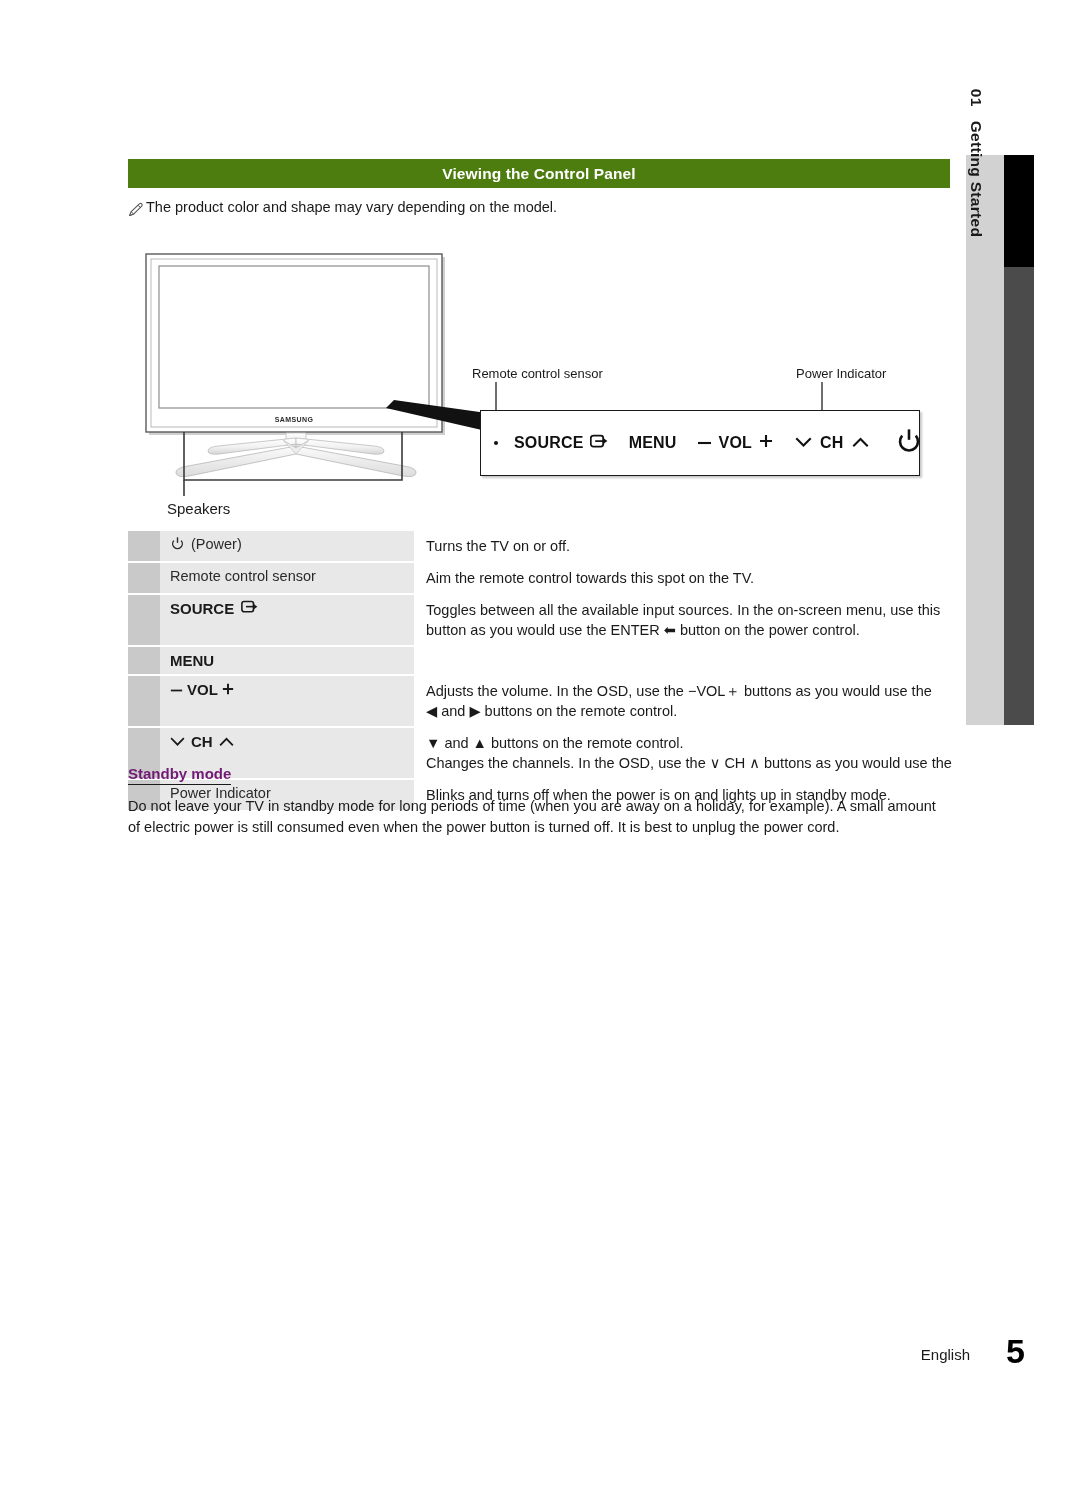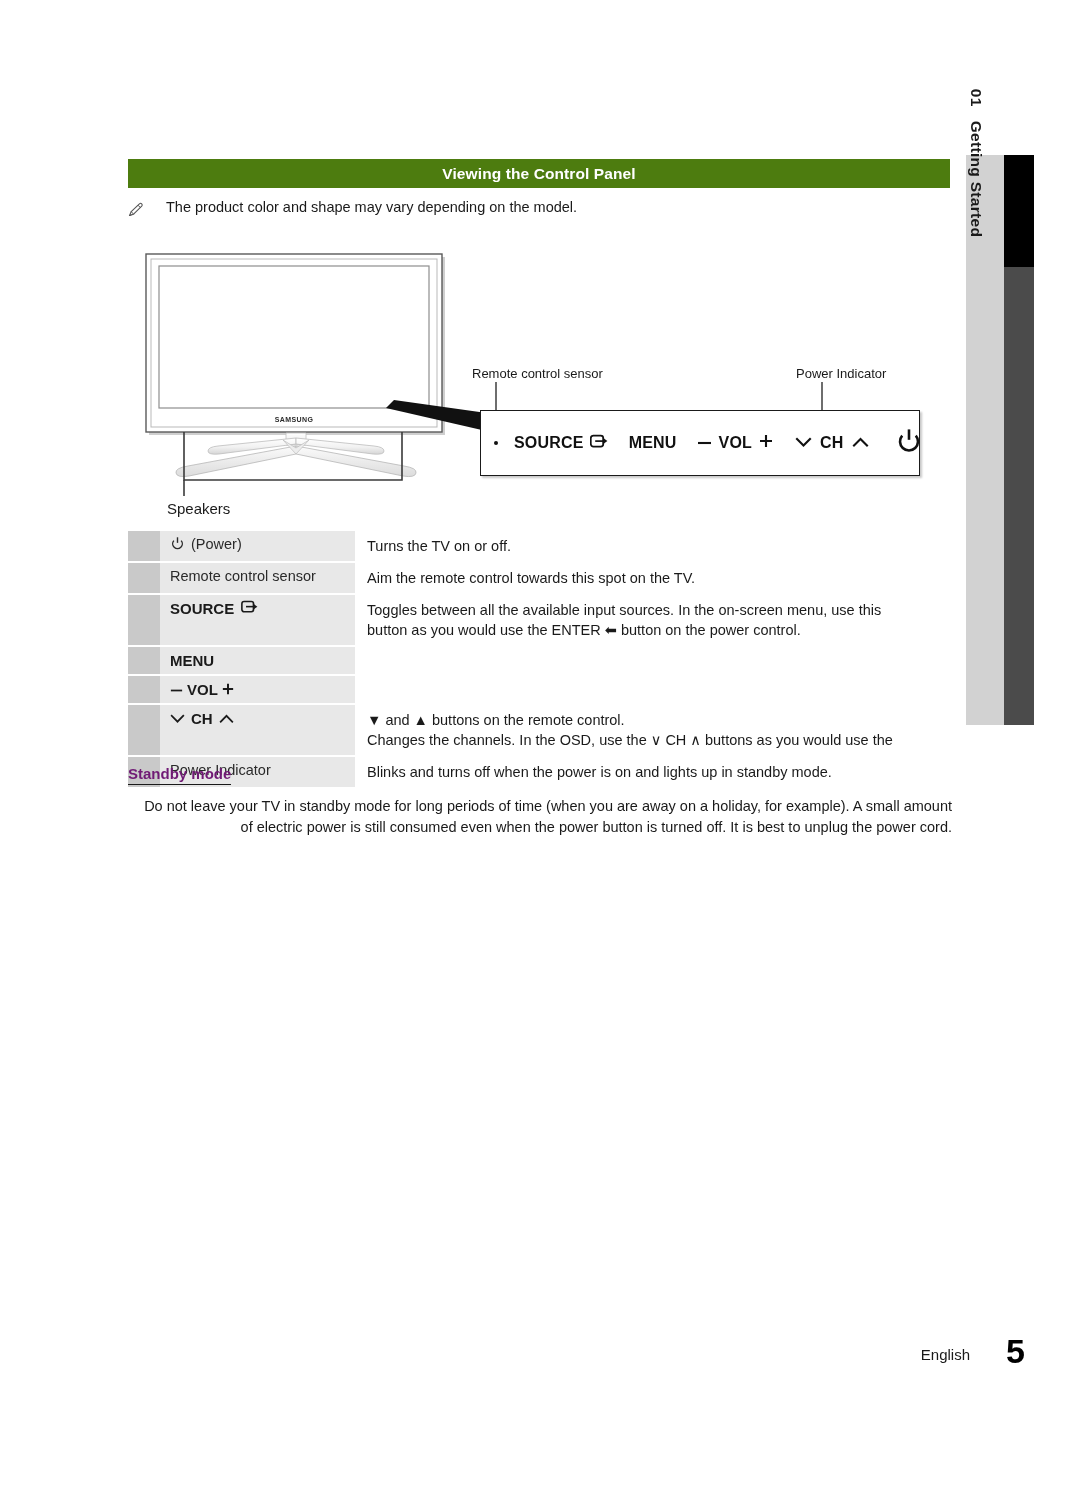--- a/index.html
+++ b/index.html
@@ -82,21 +82,21 @@
 
   
   .note-line {
     position: absolute;
     left: 128px;
     top: 199px;
     width: 820px;
     font-size: 14.5px;
     display: flex;
     align-items: flex-start;
-    gap: 22px;
+    gap: 2px;
     color: #1a1a1a;
   }
   .note-icon {
     display: inline-block;
     width: 16px; height: 16px;
     margin-top: 3px;
     flex: none;
   }
 
   
@@ -156,21 +156,21 @@
     left: 167px; top: 500px;
     font-size: 15px;
     color: #1a1a1a;
   }
 
   
   .spec-table { position: absolute; left: 128px; top: 531px; width: 822px; }
   .spec-row { position: relative; display: flex; align-items: stretch; margin-bottom: 2px; }
   .spec-swatch { width: 32px; background: #c9c9c9; flex: none; }
   .spec-label {
-    width: 195px;
+    width: 254px;
     background: #e8e8e8;
     flex: none;
     font-size: 14.5px;
     color: #2a2a2a;
     padding: 5px 0 5px 10px;
     box-sizing: border-box;
     display: flex;
     align-items: flex-start;
   }
   .spec-label.bold { font-weight: bold; font-size: 15px; color: #1a1a1a; }
@@ -194,21 +194,20 @@
     border-bottom: 1.6px solid #1a1a1a;
     padding-bottom: 2px;
   }
   .standby-body {
     position: absolute;
     left: 128px; top: 796px;
     width: 824px;
     font-size: 14.5px;
     line-height: 21px;
     color: #1a1a1a;
-    text-align: right;
   }
   .standby-body .ln { display: block; white-space: nowrap; }
 
   
   .footer { position: absolute; left: 0; top: 1336px; width: 1080px; height: 50px; }
   .footer-lang {
     position: absolute; right: 110px; top: 10px;
     font-size: 15px; color: #1a1a1a;
   }
   .footer-page {
@@ -424,20 +423,24 @@
               <path d="M1 5 h13" stroke="#1a1a1a" stroke-width="2"></path>
             </svg>
         </span>
         <span>VOL</span>
         <span class="gl" style="margin-left:4px;">
           <svg width="12" height="12" viewBox="0 0 14 14">
               <path d="M7 1 v12 M1 7 h12" stroke="#1a1a1a" stroke-width="2.3"></path>
             </svg>
         </span>
       </div>
+      <div class="spec-desc">
+        <span class="ln">Adjusts the volume. In the OSD, use the −VOL＋ buttons as you would use the</span>
+        <span class="ln">◀ and ▶ buttons on the remote control.</span>
+      </div>
     </div>
 
     <div class="spec-row">
       <div class="spec-swatch"></div>
       <div class="spec-label bold">
         <span class="gl" style="margin-right:6px;">
           <svg width="15" height="11" viewBox="0 0 17 12">
               <path d="M2 3 L8.5 9.6 L15 3" fill="none" stroke="#1a1a1a" stroke-width="2" stroke-linecap="square"></path>
             </svg>
         </span>

